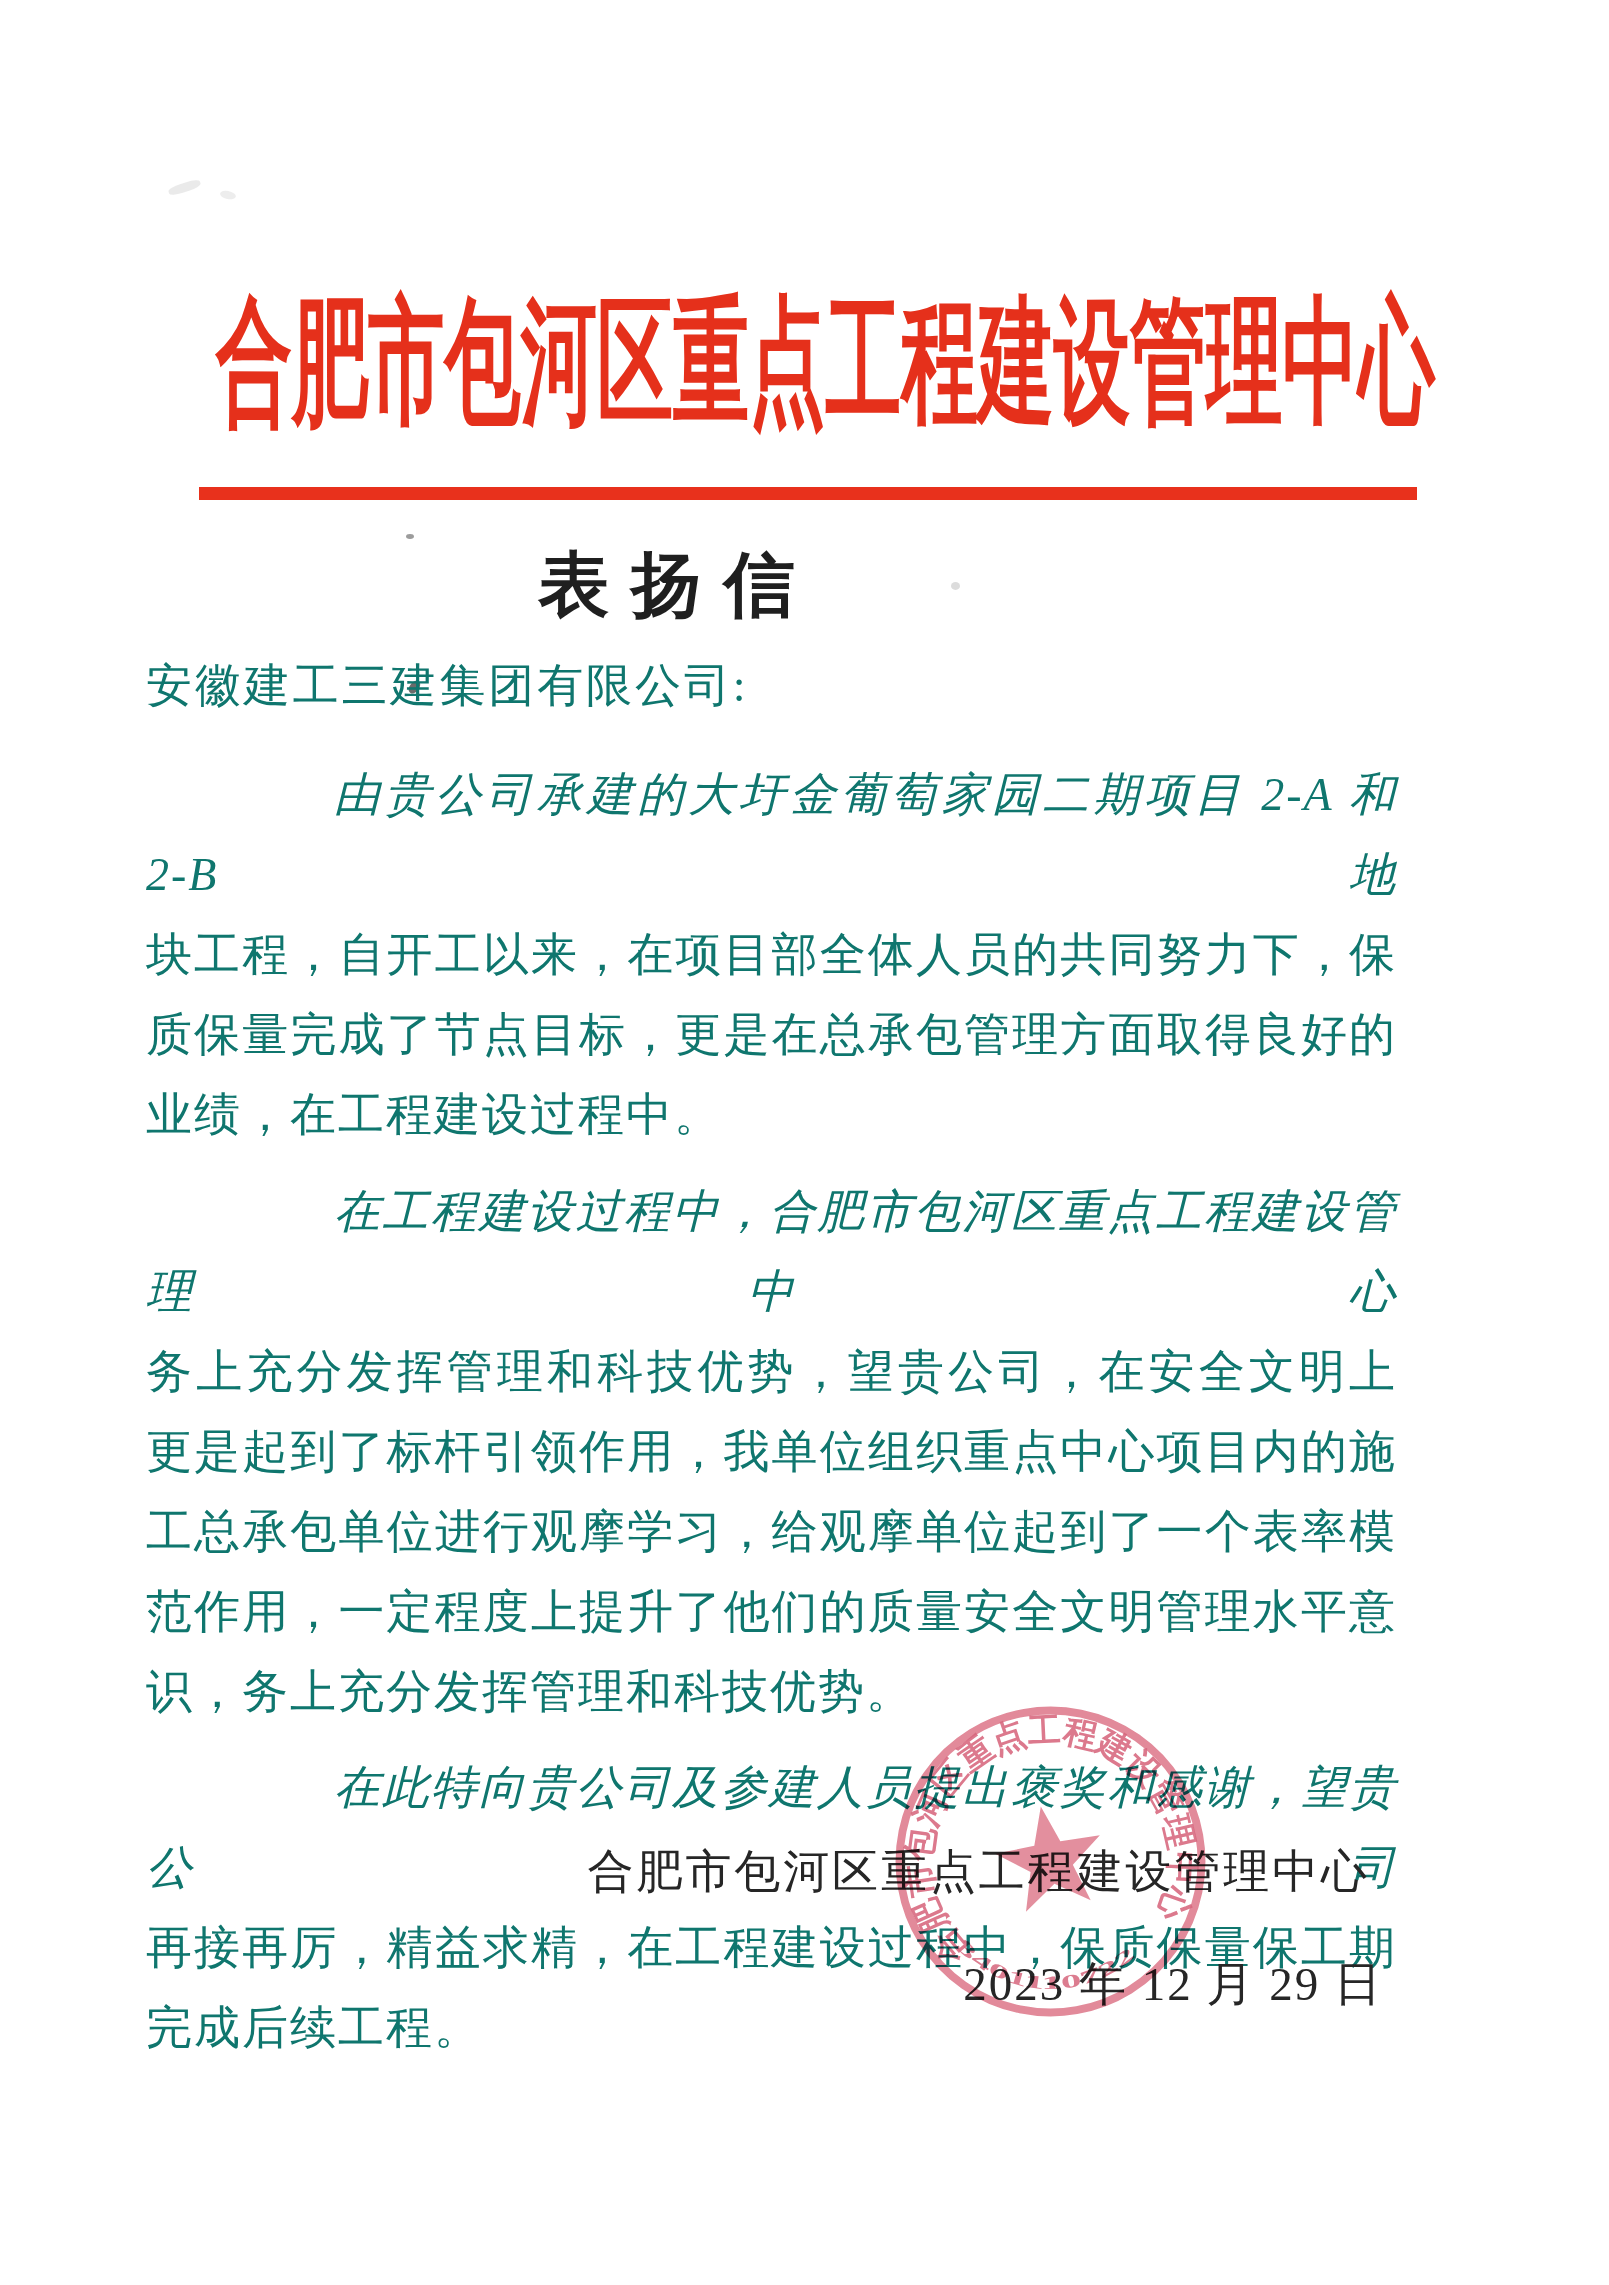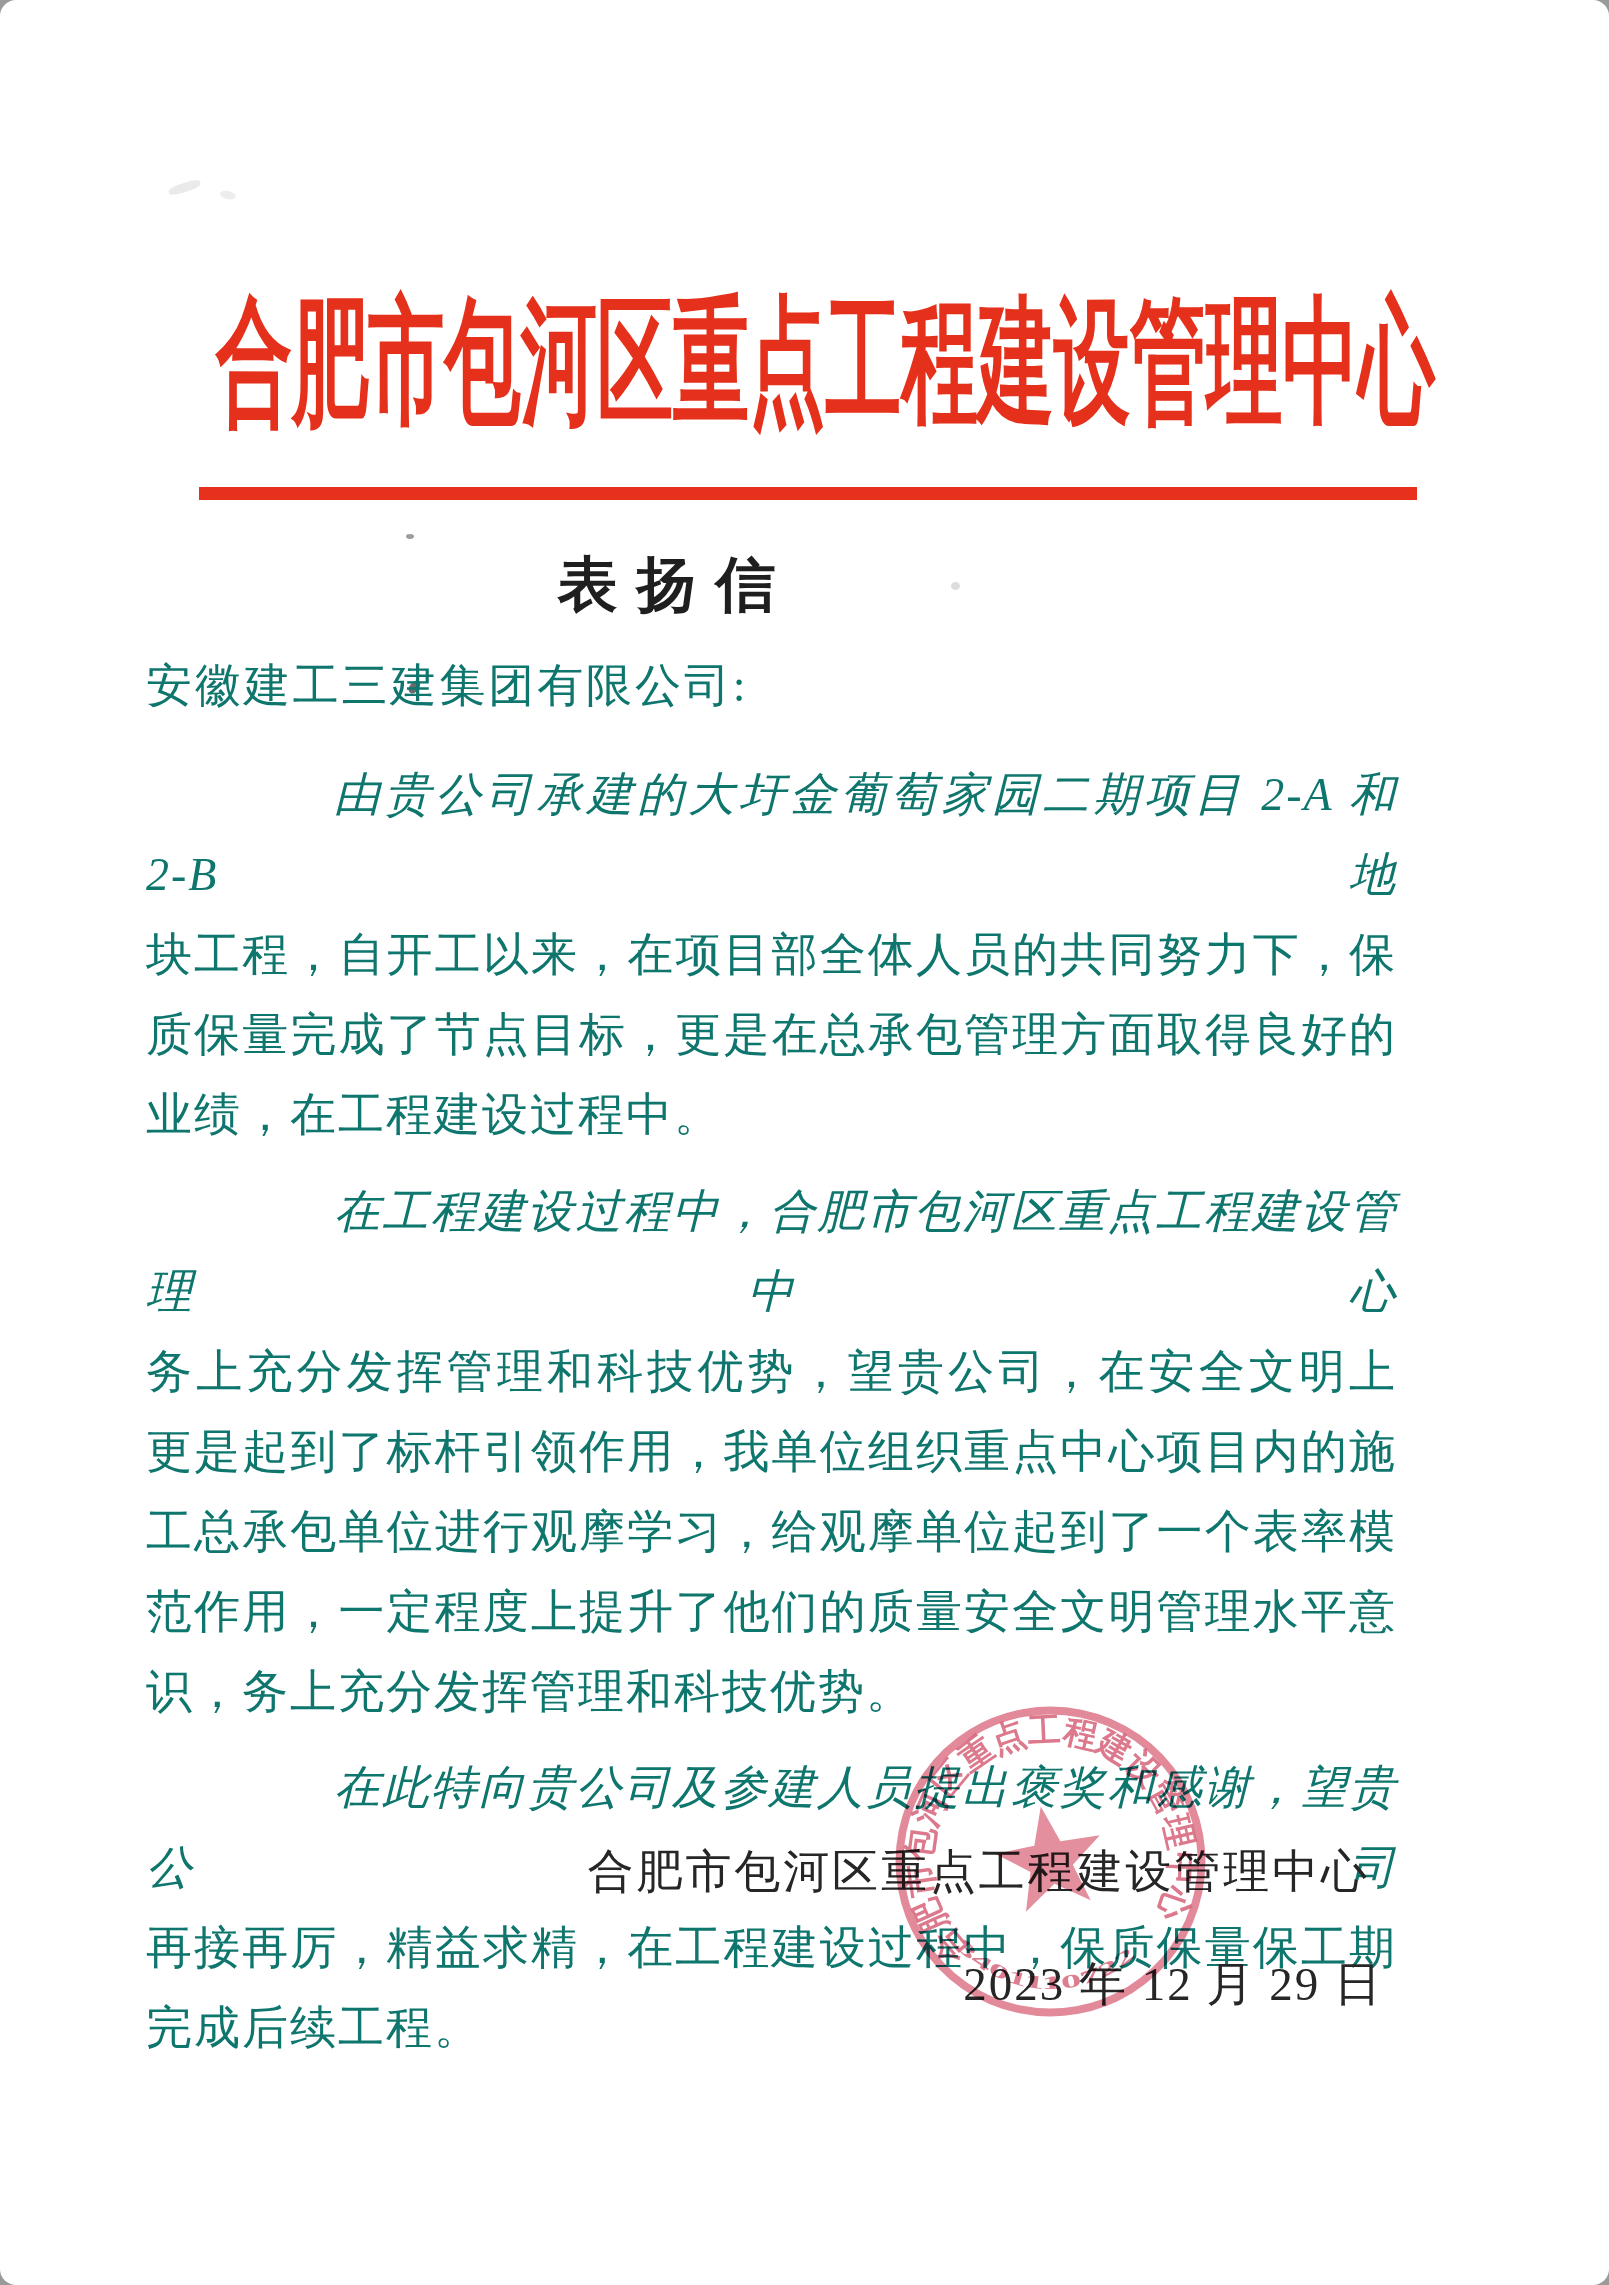--- a/index.html
+++ b/index.html
@@ -1,32 +1,32 @@
 <!DOCTYPE html>
 <html><head>
 <meta charset="utf-8">
 <style>
   html,body{margin:0;padding:0;}
   body{background:#9a9a9a;font-family:"Liberation Serif","DejaVu Serif",serif;}
   .page{
     position:relative;width:1609px;height:2285px;background:#ffffff;
-    margin:0 auto;overflow:hidden;color:#282828;border-radius:16px;
+    margin:0 auto;overflow:hidden;color:#282828;
   }
   
   .letterhead{position:absolute;left:216px;top:285px;width:1215px;height:164px;}
   .letterhead span{
     display:inline-block;white-space:nowrap;font-size:138px;line-height:156px;
     font-weight:700;color:#e5301b;transform:scale(0.552,1.0);transform-origin:0 0;
     font-family:"Liberation Serif","DejaVu Serif",serif;
   }
   .rule{position:absolute;left:199px;top:487px;width:1218px;height:12.7px;background:#e8311c;}
   
   .doc-title{
     position:absolute;left:0;top:546px;width:1335px;text-align:center;
-    font-size:60px;font-weight:700;letter-spacing:2px;color:#1f1f1f;line-height:78px;
+    font-size:71px;font-weight:700;letter-spacing:2px;color:#1f1f1f;line-height:78px;
   }
   
   .body-col{position:absolute;left:146px;top:646px;width:1251px;font-size:46px;line-height:80px;color:#0f766e;}
   .line{letter-spacing:2px;}
   .fill{text-align:justify;text-align-last:justify;}
   .indent{text-indent:188px;font-style:italic;}
   .p-gap{margin-top:29px;}
   .p-gap2{margin-top:16.6px;}
   .salutation{letter-spacing:2.9px;}
   

